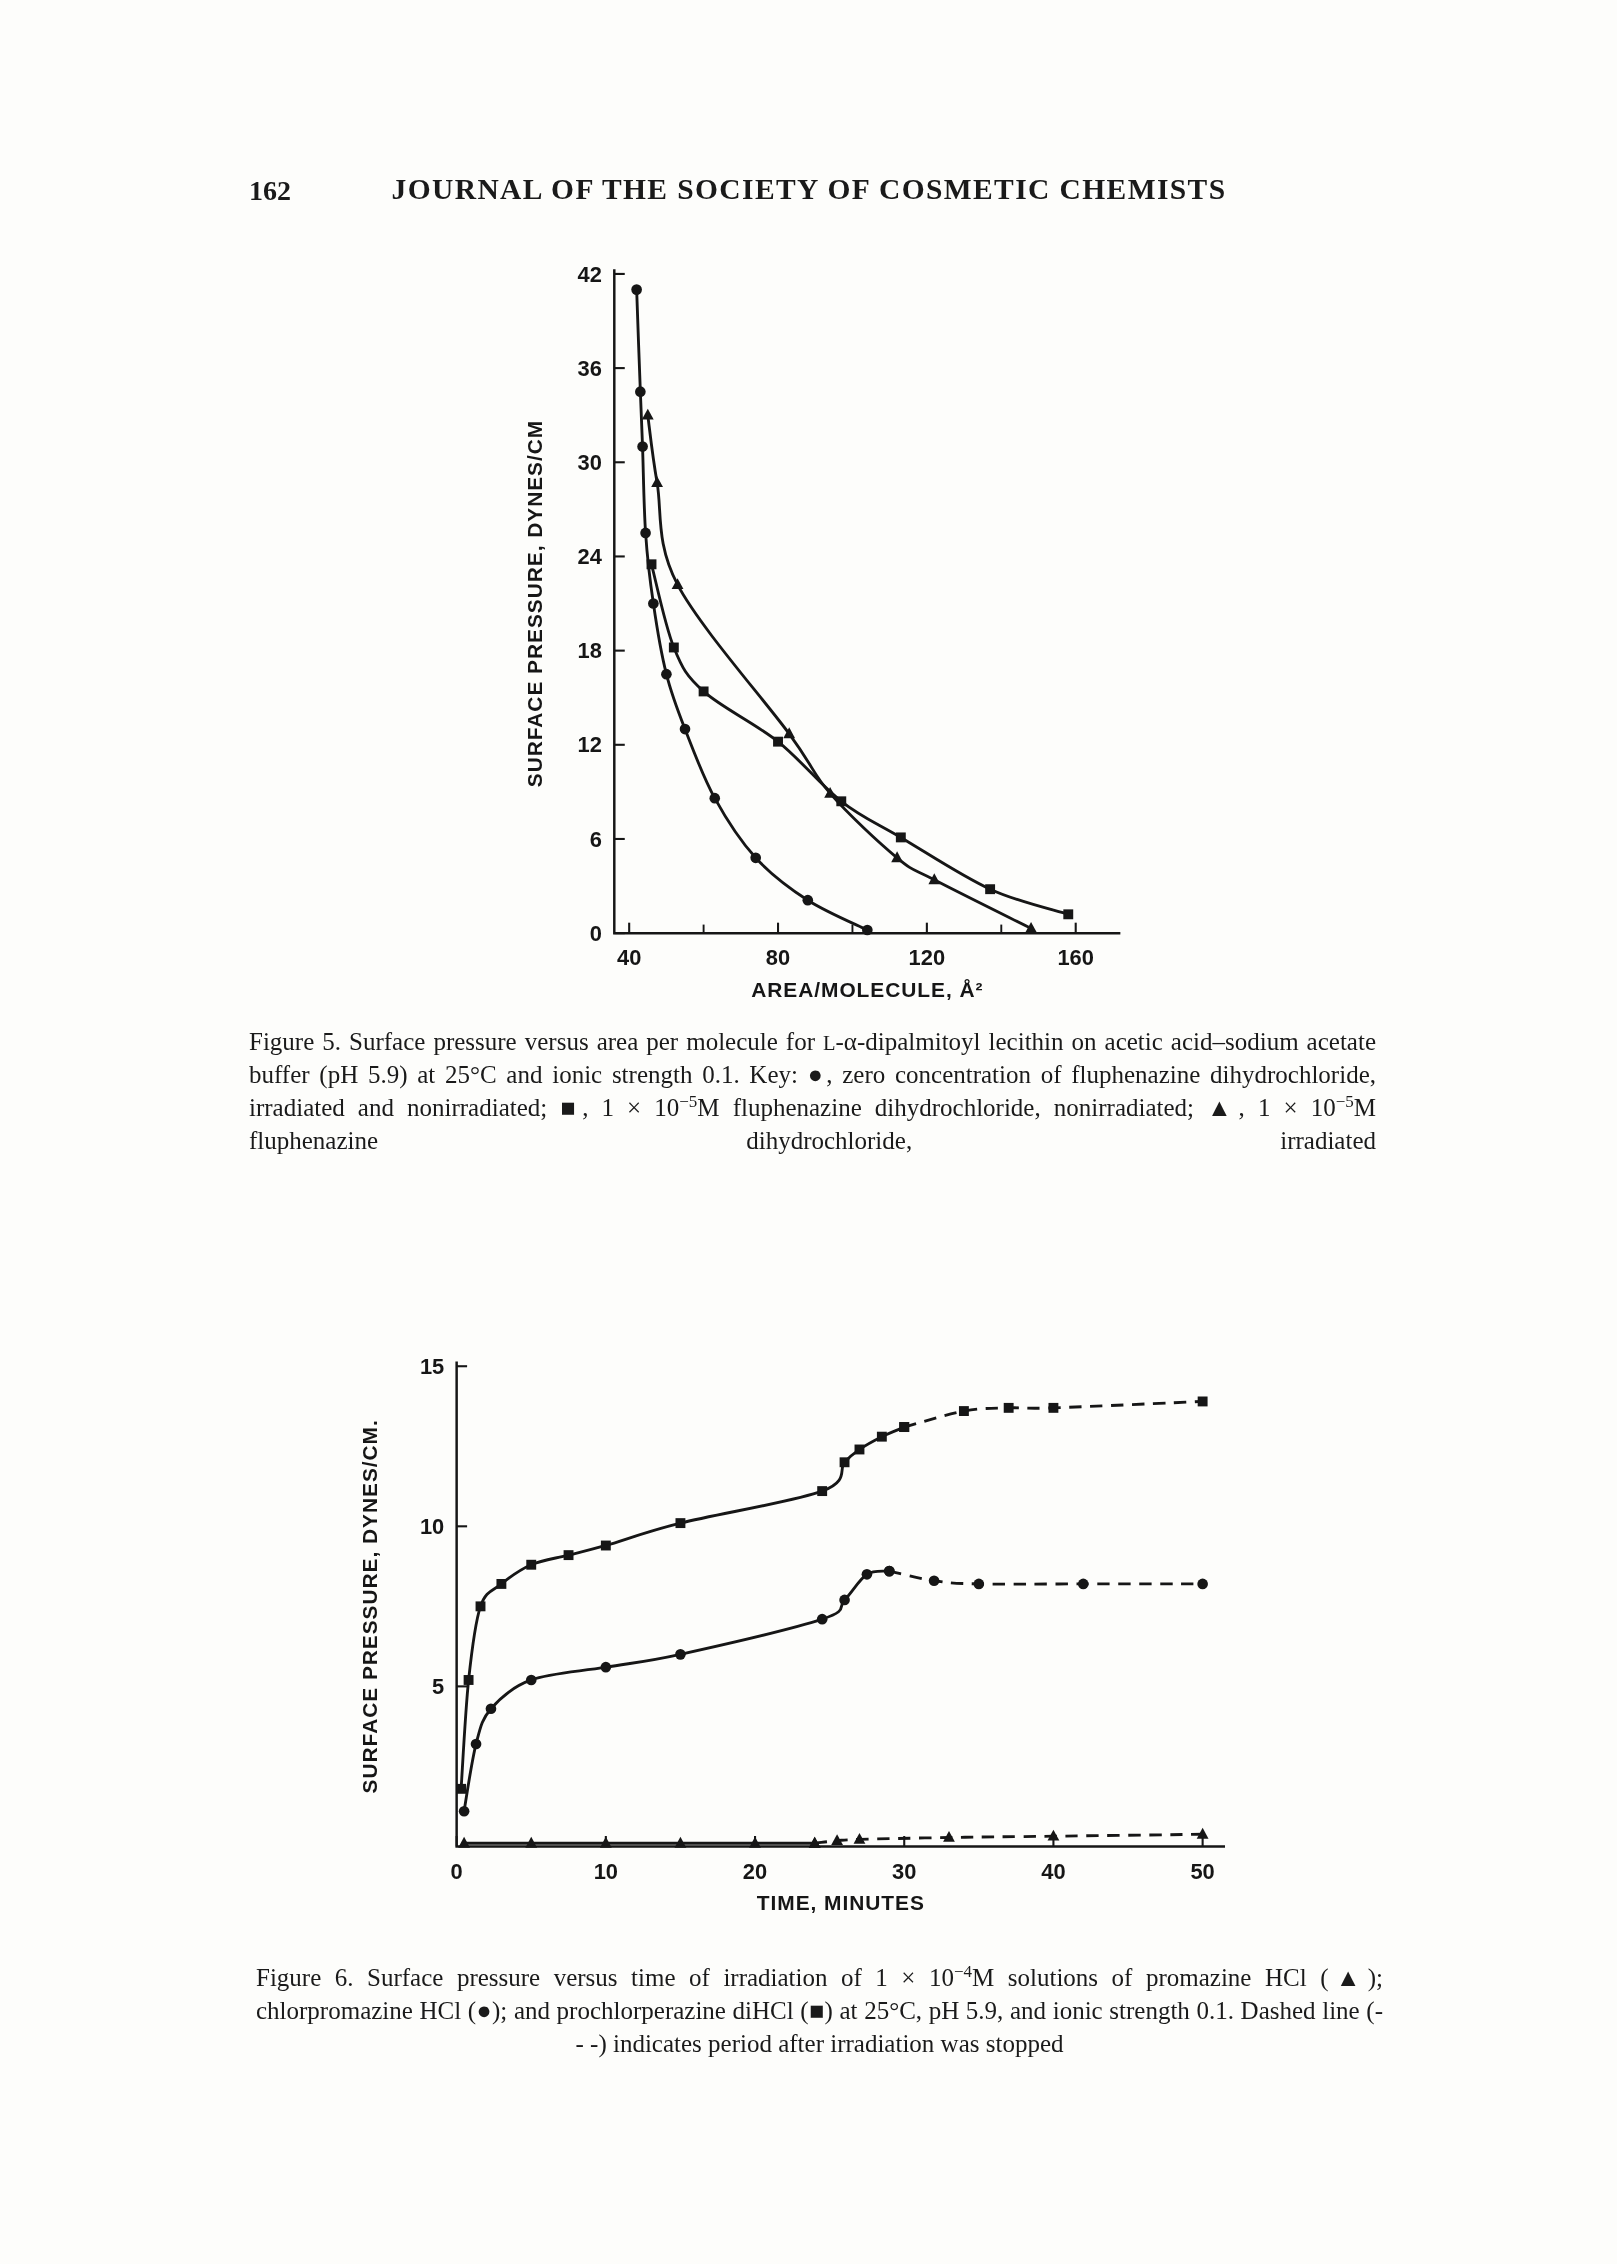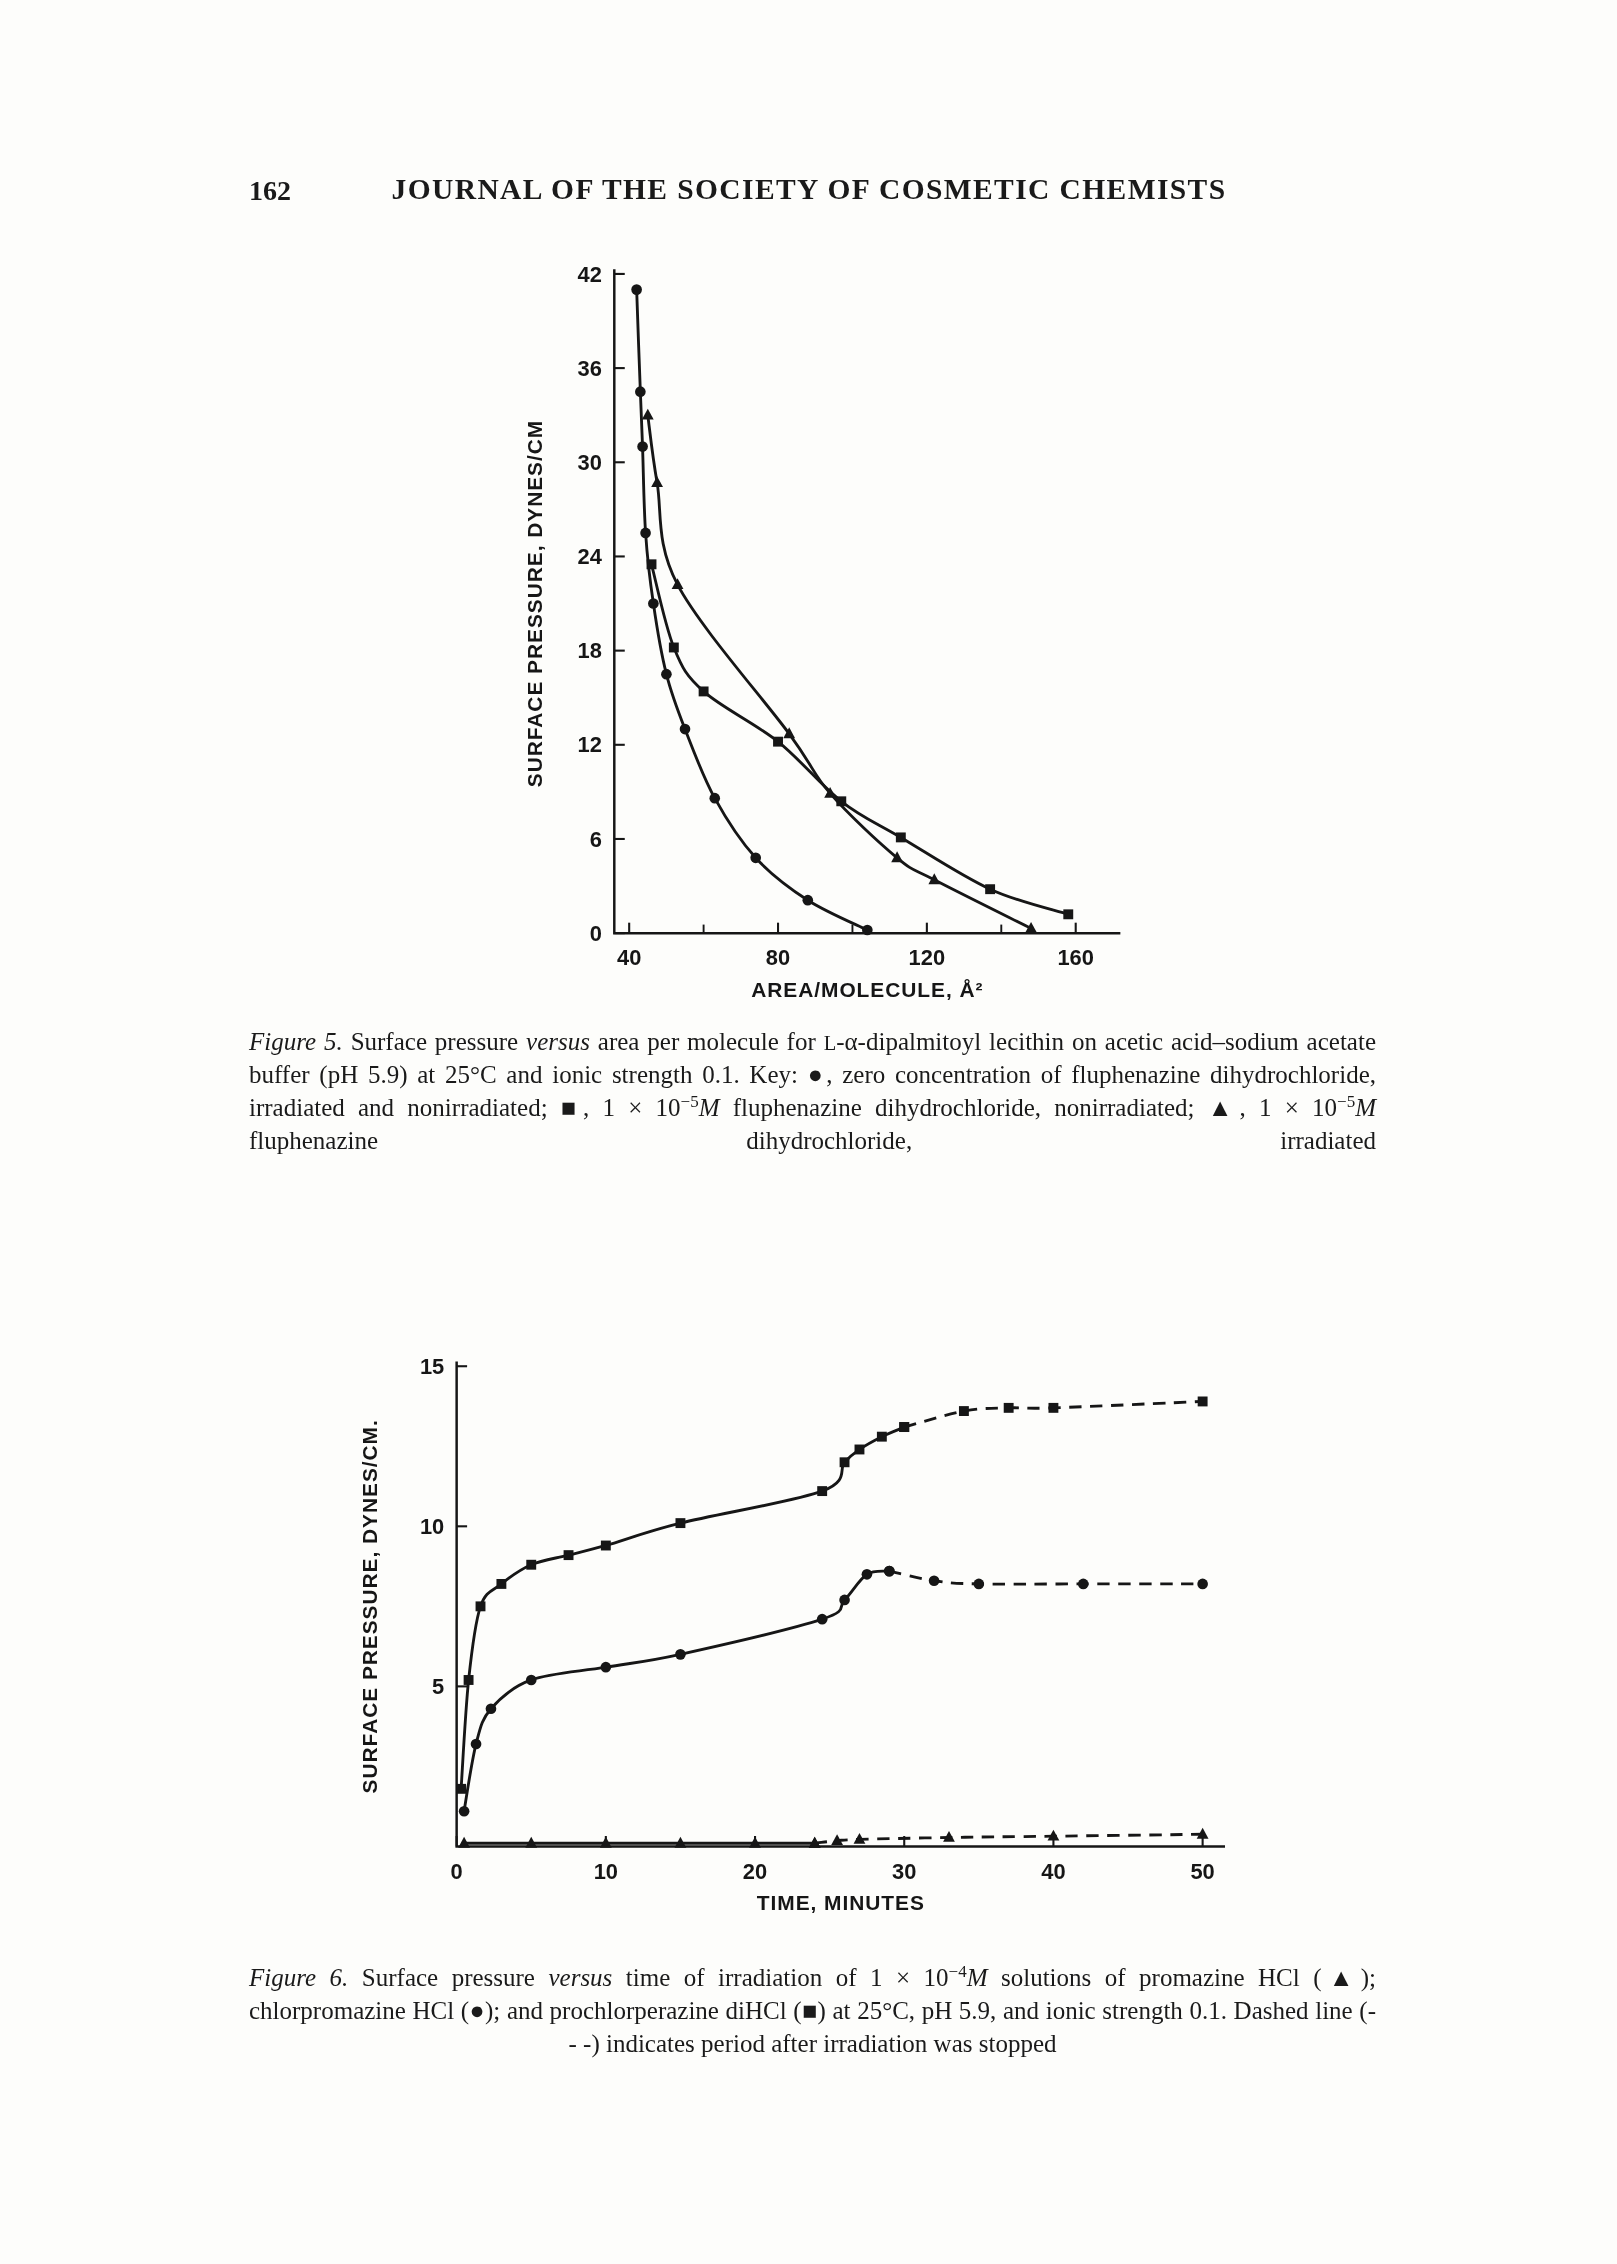--- a/index.html
+++ b/index.html
@@ -26,22 +26,22 @@
   .chart { position: absolute; display: block; }
   .chart5 { left: 502px; top: 253px; }
   .chart6 { left: 314px; top: 1328px; }
   .caption {
     position: absolute;
     font-size: 25px;
     line-height: 1.32;
     text-align: justify;
   }
   .caption5 { left: 249px; top: 1025px; width: 1127px; text-align-last: justify; }
-  .caption6 { left: 249px; top: 1961px; width: 1127px; text-align-last: center; }
-  .caption .it  { font-style: italic; }
+  .caption6 { left: 256px; top: 1961px; width: 1127px; text-align-last: center; }
+  .caption .it  { }
   .caption .sup { vertical-align: super; font-size: 68%; line-height: 0; }
   .caption .sc  { font-size: 82%; }
 </style>
 </head>
 <body>
 
 <div class="page">
 
   <header class="page-header">
     <h1 class="journal-title">JOURNAL OF THE SOCIETY OF COSMETIC CHEMISTS</h1>

